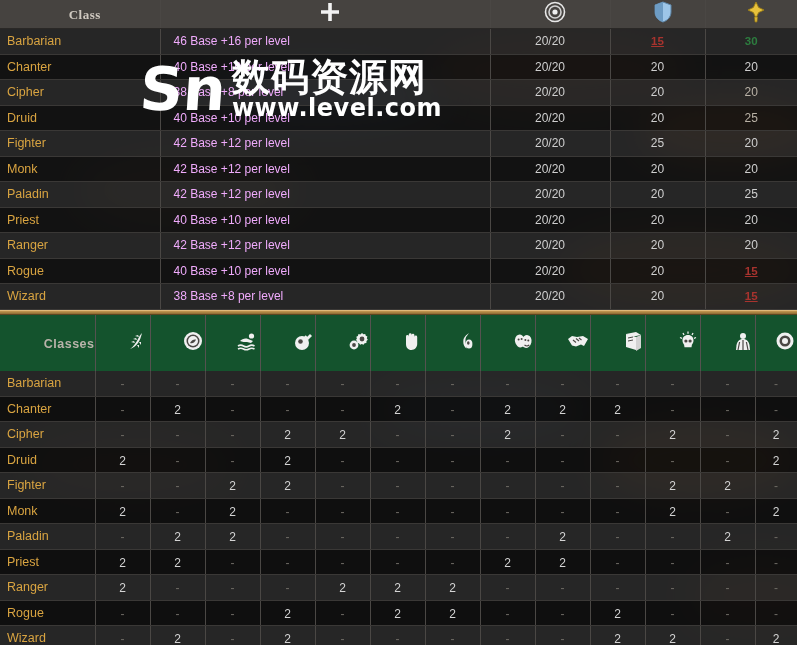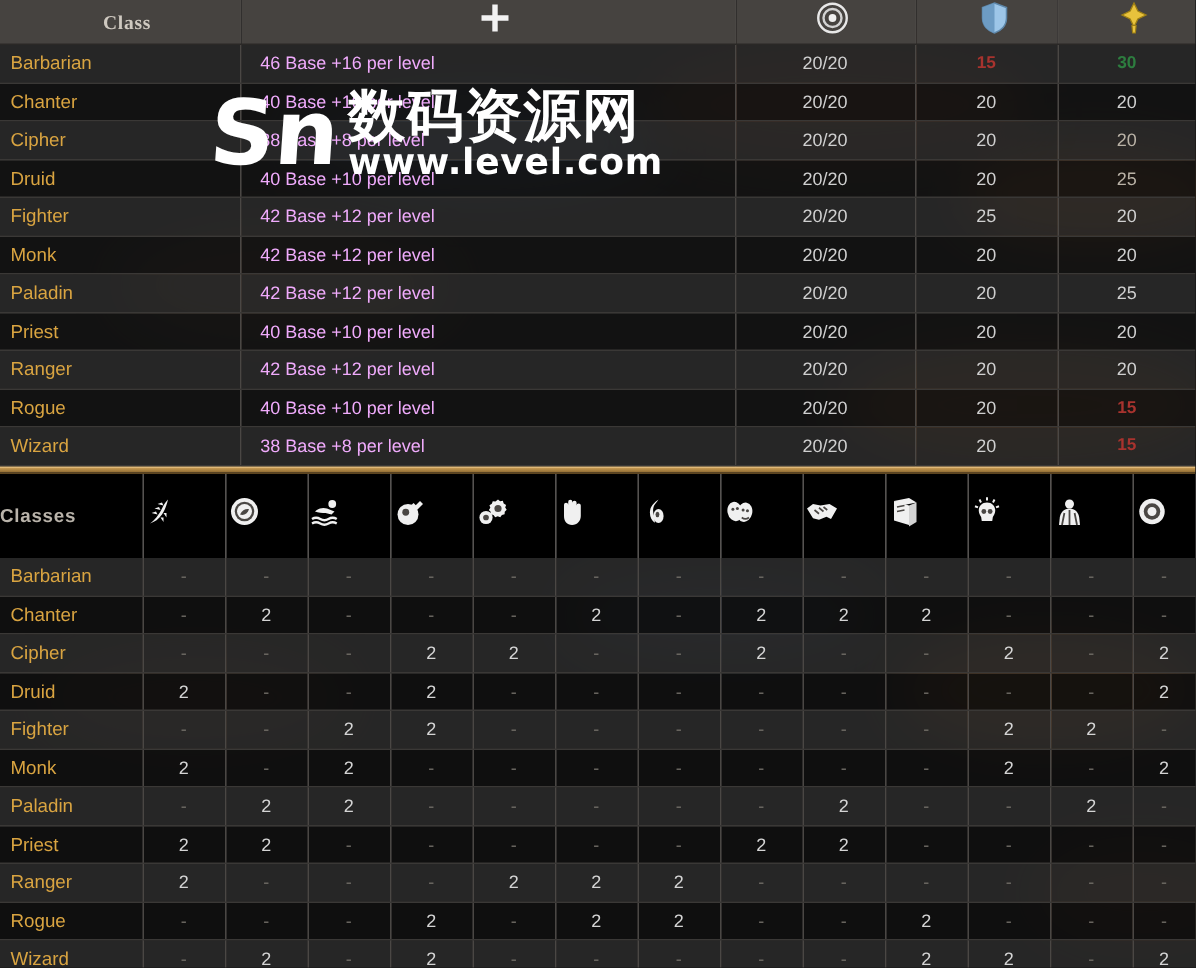--- a/index.html
+++ b/index.html
@@ -49,42 +49,42 @@
     padding-left:7px;
     display:block;
   }
   .stat-text {
     color:#f0abfc;
     font-size:12px;
     padding-left:13px;
     display:block;
   }
   .num { color:#cfcfcf; font-size:12px; text-align:center; display:block; }
-  .num.red   { color:#a8332e; font-weight:bold; font-size:11.5px; }
+  .num.red   { color:#a8332e; font-weight:bold; font-size:11.5px;text-decoration:underline; }
   .num.green { color:#2d7d3f; font-weight:bold; font-size:11.5px; }
   .num.dim   { color:#b9b2a6; }
 
   
   .artwrap { position:absolute; inset:0; pointer-events:none; z-index:0; }
   .blob { position:absolute; border-radius:50%; filter:blur(16px); opacity:.55; }
 
   
   #divider {
     height:5px; width:797px;
     background:linear-gradient(#c79a52,#8d6a32);
     border-top:1px solid #e0b878;
     border-bottom:1px solid #5d4520;
   }
 
   
   #bot-table { table-layout:fixed; }
   #bot-table thead th {
-    background:#000000;
+    background:#14532d;
     height:56px;
-    text-align:left;
+    text-align:right;
     vertical-align:middle;
     border-right:1px solid #555250;
     border-bottom:none;
   }
   #bot-table td { height:25.5px; vertical-align:middle; text-align:center; }
   #bot-table tr:nth-child(odd) td  { background:rgba(42,42,42,.84); }
   #bot-table tr:nth-child(even) td { background:rgba(14,14,14,.86); }
   #bot-table td.clscell { text-align:left; }
   .dash { color:#6e6a64; font-size:12px; }
   .val  { color:#d4d4d4; font-size:12px; }

